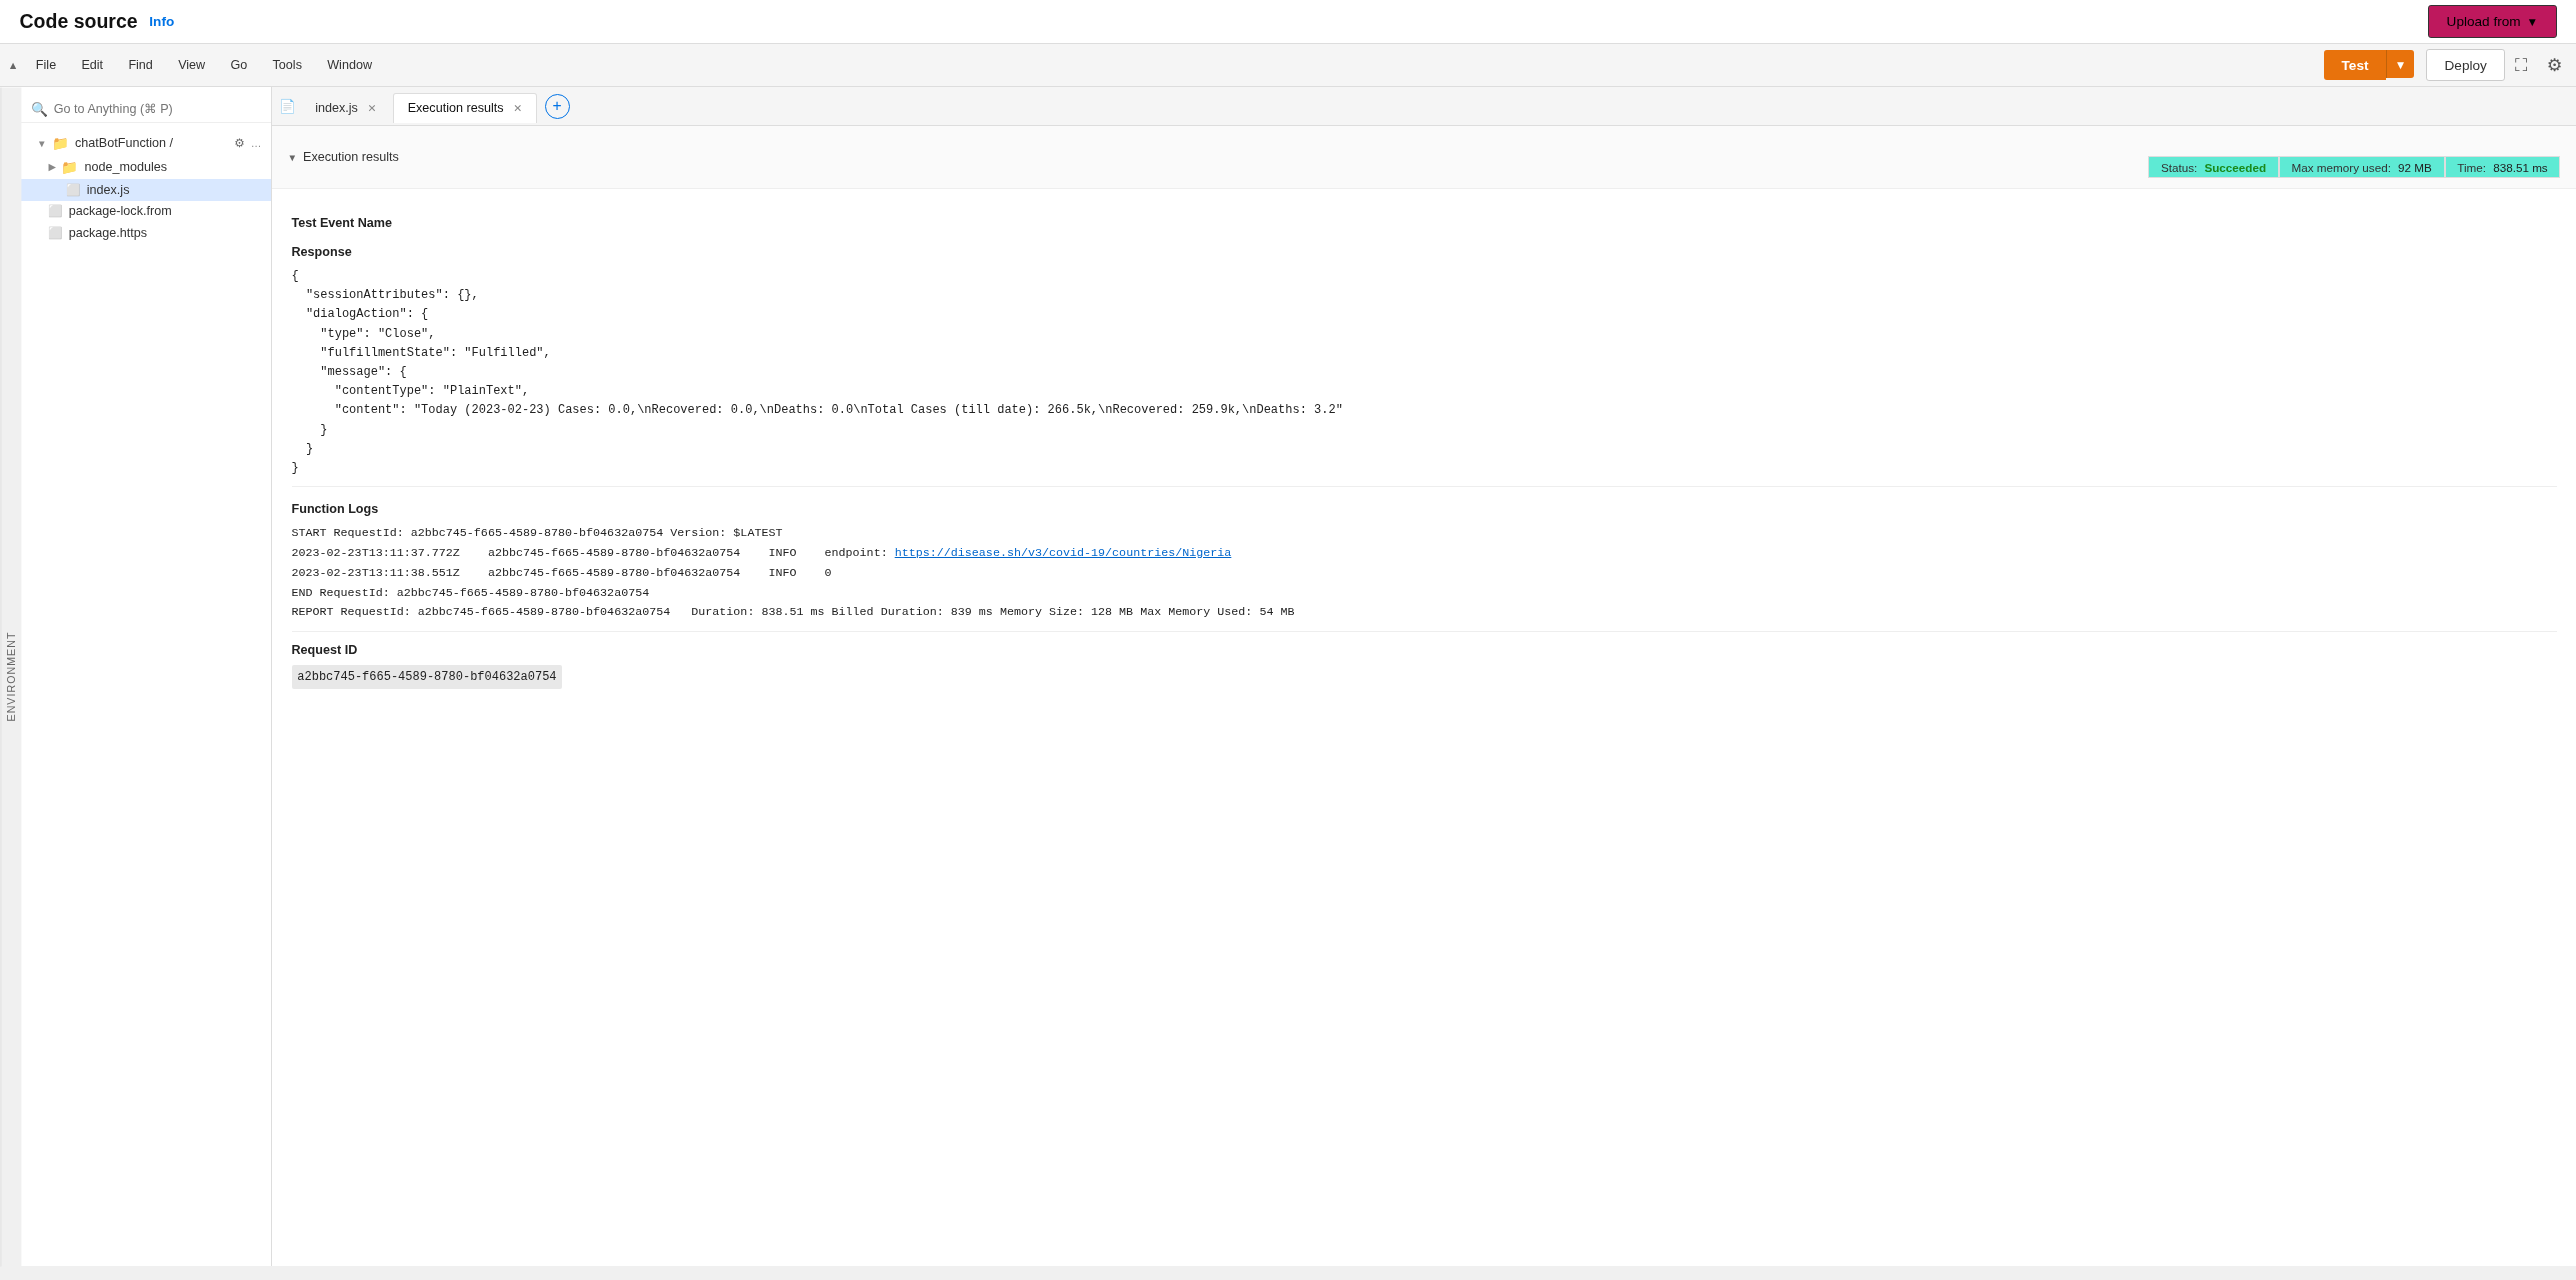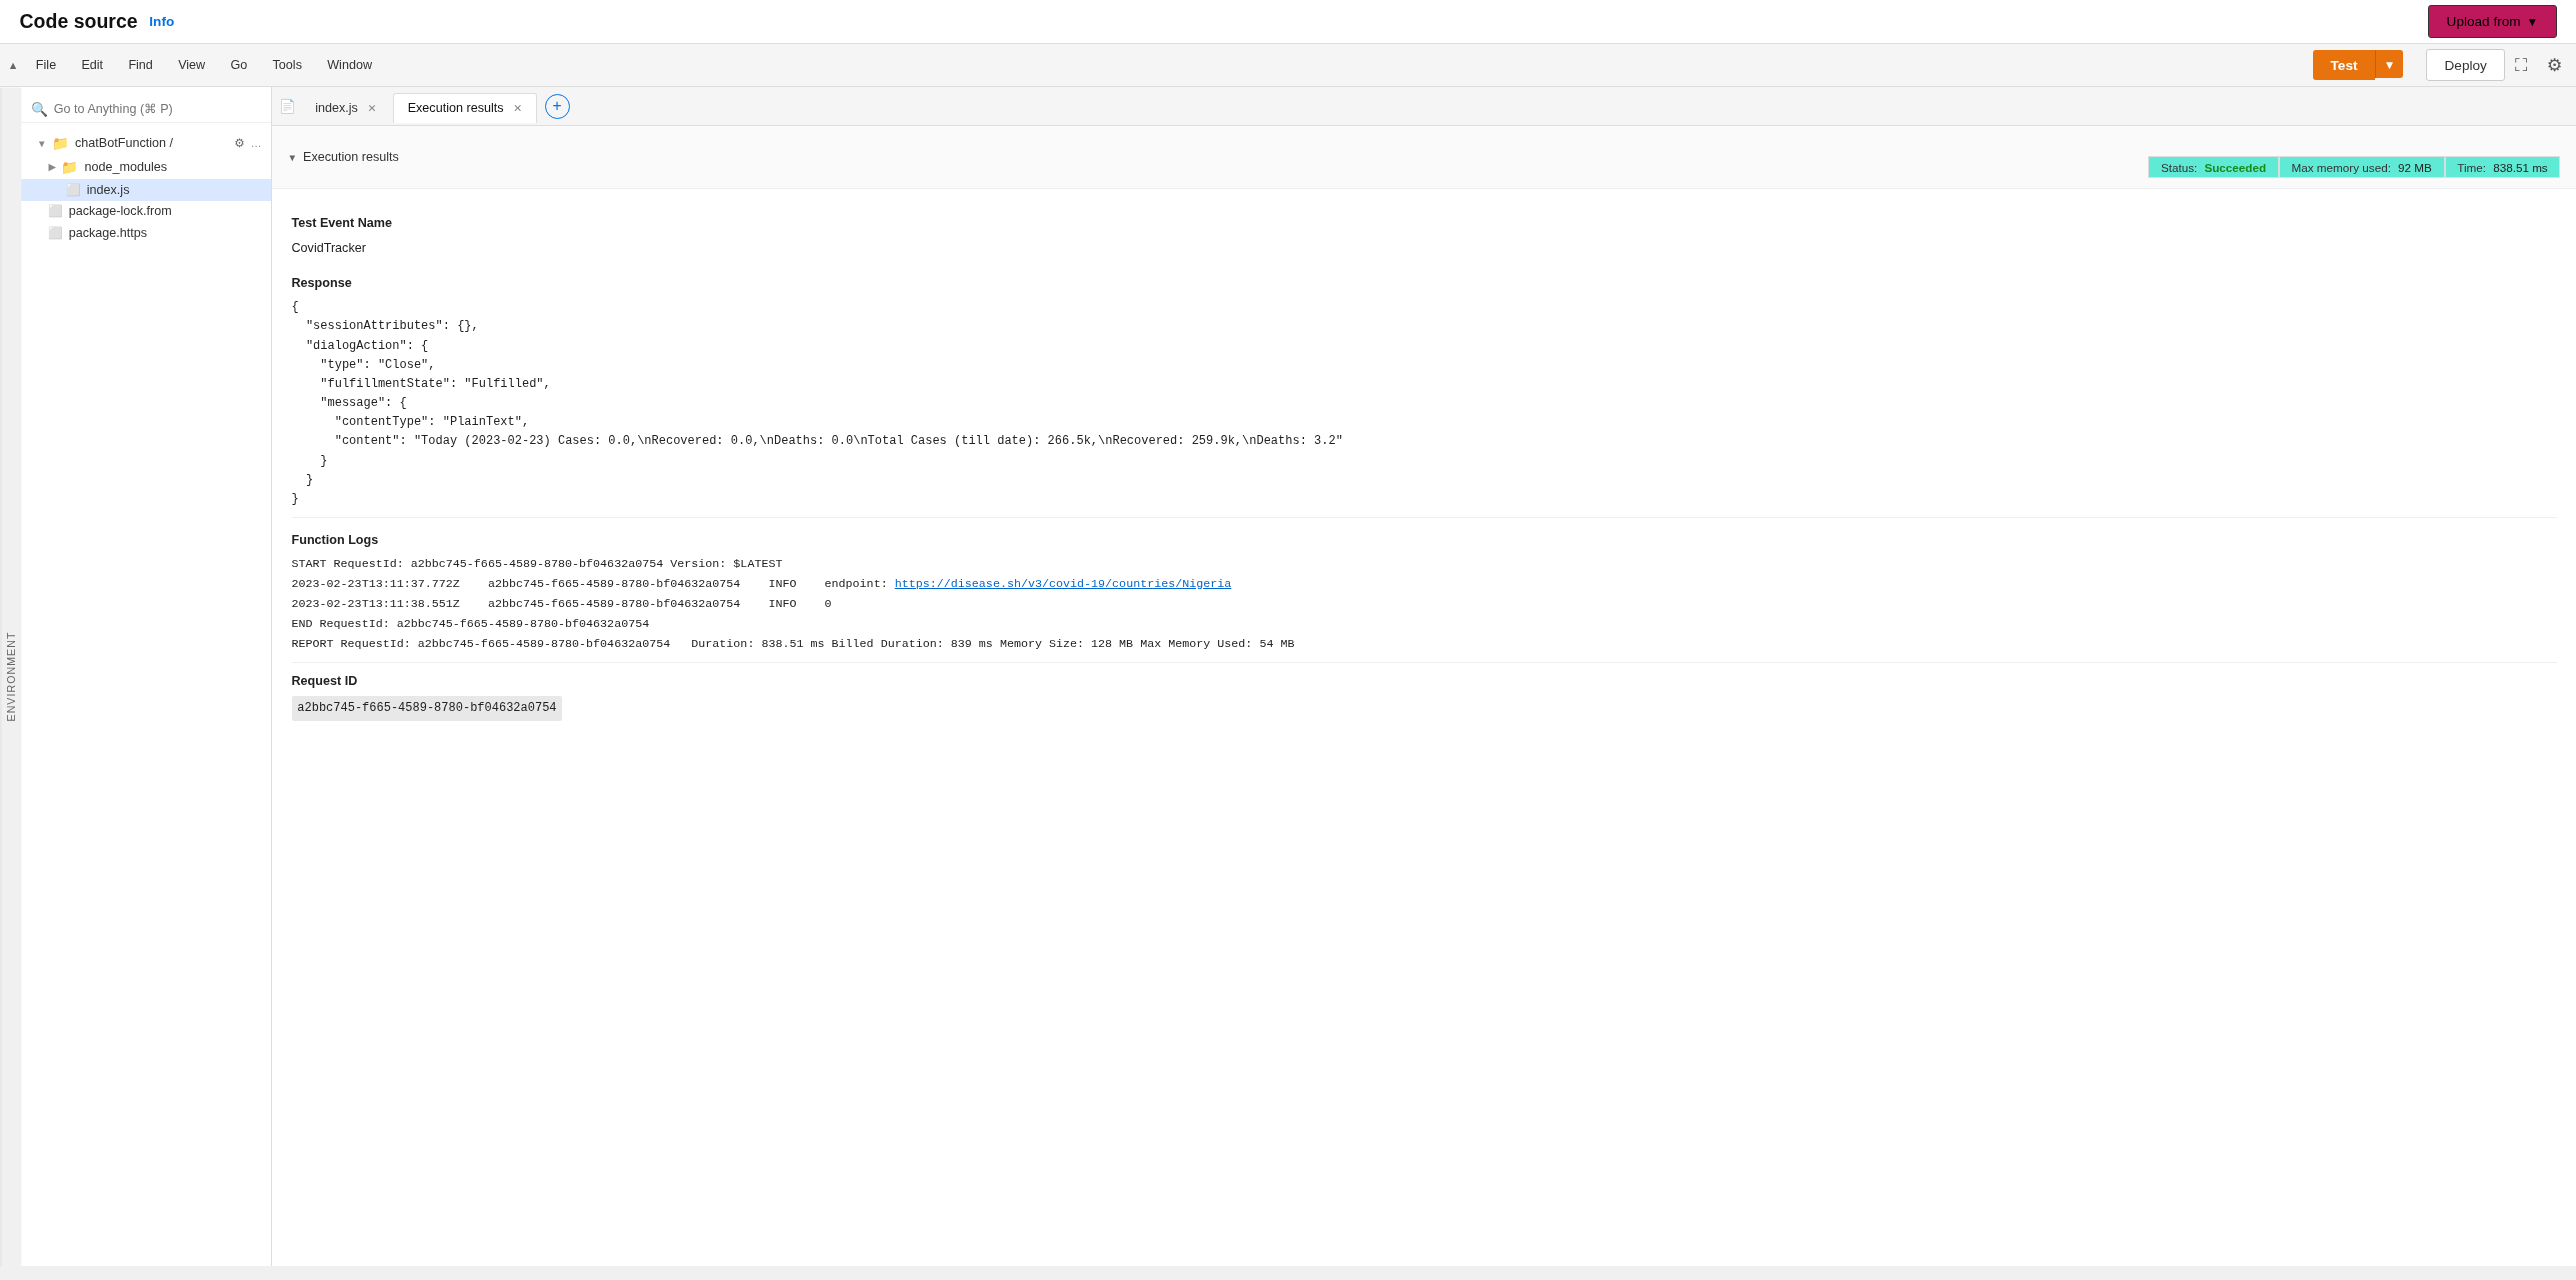--- a/index.html
+++ b/index.html
@@ -40,21 +40,21 @@
       background: #e8720c; color: #fff; border: none;
       padding: 7.8px 17.5px; font-size: 13.6px; font-weight: 600;
       cursor: pointer; border-radius: 2.9px 0 0 2.9px;
     }
     .test-dropdown-btn {
       background: #e8720c; color: #fff; border: none; border-left: 1px solid #c0620a;
       padding: 7.8px 7.8px; font-size: 11.7px; cursor: pointer; border-radius: 0 2.9px 2.9px 0;
     }
     .deploy-btn {
       background: #fff; color: #333; border: 1px solid #ccc;
-      padding: 7.8px 17.5px; font-size: 13.6px; cursor: pointer; border-radius: 2.9px; margin-left: 19px;
+      padding: 7.8px 17.5px; font-size: 13.6px; cursor: pointer; border-radius: 2.9px; margin-left: 8px;
     }
     .menu-bar-right { display: flex; align-items: center; gap: 7.8px; }
     .icon-btn {
       background: none; border: none; cursor: pointer;
       font-size: 17.5px; color: #555; padding: 3.9px 5.8px; border-radius: 2.9px;
     }
 
     
     .main-layout { display: flex; height: calc(100vh - 101px); }
 
@@ -259,21 +259,20 @@
           <div class="status-box">
             <span class="status-label">Time:</span>
             <span>838.51 ms</span>
           </div>
         </div>
       </div>
 
       <div class="results-body">
         
         <div class="section-title">Test Event Name</div>
-        <div style="margin-bottom:13.6px;">CovidTracker</div>
 
         
         <div class="section-title">Response</div>
         <pre class="code-block">{
   "sessionAttributes": {},
   "dialogAction": {
     "type": "Close",
     "fulfillmentState": "Fulfilled",
     "message": {
       "contentType": "PlainText",

